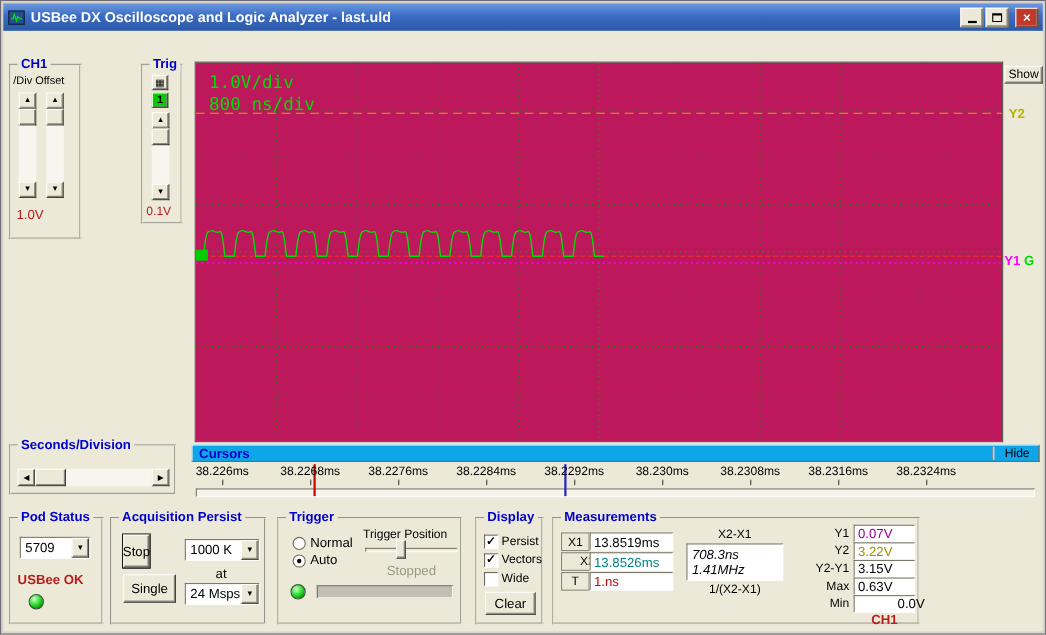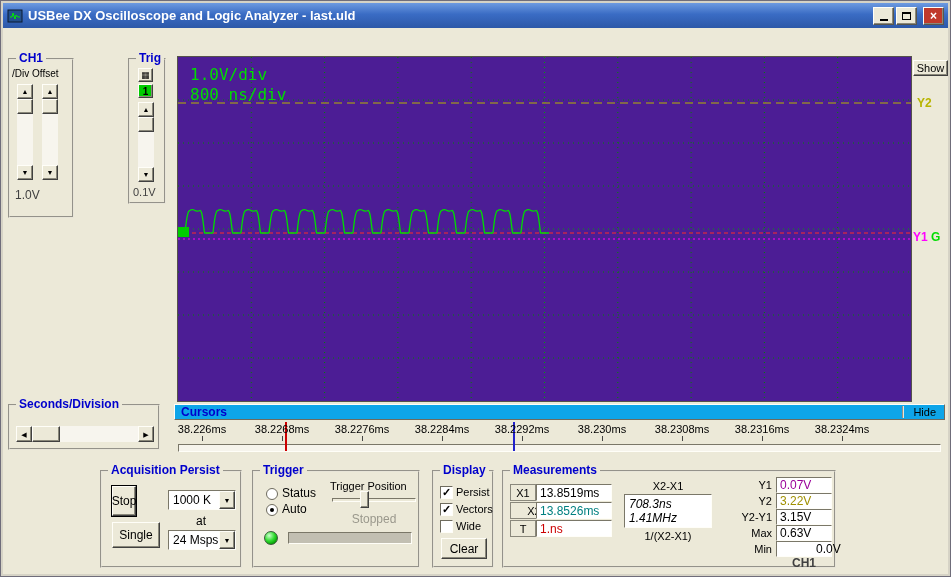--- a/index.html
+++ b/index.html
@@ -22,21 +22,21 @@
     border-bottom:1px solid #d8d5c6;display:flex;align-items:center;padding-left:3px;}
   .menu-item{padding:2px 9px;font-size:13px;}
   
   .groupbox{position:absolute;border:2px groove #e8e5d8;}
   .glabel{position:absolute;top:-9px;left:6px;background:#ece9d8;padding:0 3px;font-size:12px;
     font-weight:bold;color:#0000cc;line-height:14px;white-space:nowrap;}
   
   .lab{position:absolute;white-space:nowrap;font-size:12px;}
   .small{font-size:11px;}
   .tiny{font-size:10px;}
-  .green-text{color:#404040;font-weight:bold;}
+  .green-text{color:#b91c1c;font-weight:bold;}
   .gray-text{color:#9a988c;}
   .btn{position:absolute;background:#ece9d8;border:1px solid;border-color:#fffef8 #404040 #404040 #fffef8;
     box-shadow:inset -1px -1px 0 #8a887a;display:flex;align-items:center;justify-content:center;font-size:12px;}
   .btn.default{box-shadow:inset -1px -1px 0 #8a887a,0 0 0 1px #000;}
   
   .vscroll{position:absolute;width:16px;display:flex;flex-direction:column;}
   .hscroll{position:absolute;height:16px;display:flex;flex-direction:row;}
   .sb-btn{background:#ece9d8;border:1px solid;border-color:#fffef8 #404040 #404040 #fffef8;
     box-shadow:inset -1px -1px 0 #8a887a;display:flex;align-items:center;justify-content:center;flex:0 0 auto;}
   .vscroll .sb-btn{height:15px;width:100%;}
@@ -60,21 +60,21 @@
     border-color:#6e6b5e #fffef8 #fffef8 #6e6b5e;font-size:11px;font-weight:bold;
     display:flex;align-items:center;justify-content:center;line-height:1;}
   .led{position:absolute;width:14px;height:14px;border-radius:50%;
     background:radial-gradient(circle at 35% 30%,#ccffcc,#33dd33 45%,#009900 80%);border:1px solid #3a5a3a;}
   
   .slider-track{position:absolute;height:4px;background:#ece9d8;border:1px solid;border-color:#7a7768 #fffef8 #fffef8 #7a7768;}
   .slider-thumb{position:absolute;width:9px;height:17px;background:#ece9d8;border:1px solid;
     border-color:#fffef8 #404040 #404040 #fffef8;box-shadow:inset -1px -1px 0 #8a887a;}
   .progress{position:absolute;background:#c2bfb2;border:1px solid;border-color:#7a7768 #fffef8 #fffef8 #7a7768;}
   
-  #scope{position:absolute;left:178px;top:57px;width:733px;height:344px;background:#4c1d95;outline:1px solid #55524a;}
+  #scope{position:absolute;left:178px;top:57px;width:733px;height:344px;background:#be185d;outline:1px solid #55524a;}
   #scope svg{position:absolute;left:0;top:0;}
   .scope-text{position:absolute;color:#00dd00;font-size:16px;font-family:"DejaVu Sans Mono",monospace;white-space:nowrap;}
   .side-label{position:absolute;font-size:12px;font-weight:bold;white-space:nowrap;}
   
   .raisedbar{position:absolute;background:#0ea5e9;border:1px solid;border-color:#fffef8 #6e6b5e #6e6b5e #fffef8;}
   #ruler{position:absolute;left:174px;top:421px;width:771px;height:32px;}
   .tick-label{position:absolute;top:2px;transform:translateX(-50%);font-size:11px;white-space:nowrap;}
   .tick-mark{position:absolute;top:15px;width:1px;height:5px;background:#444;}
   .ruler-track{position:absolute;left:4px;right:4px;top:23px;height:8px;background:#f6f4ec;
     border:1px solid;border-color:#7a7768 #fffef8 #fffef8 #7a7768;}
@@ -230,20 +230,31 @@
       <span class="tick-label" style="left: 428px;">38.230ms</span>
       <span class="tick-mark" style="left: 428px;"></span>
       <span class="tick-label" style="left: 508px;">38.2308ms</span>
       <span class="tick-mark" style="left: 508px;"></span>
       <span class="tick-label" style="left: 588px;">38.2316ms</span>
       <span class="tick-mark" style="left: 588px;"></span>
       <span class="tick-label" style="left: 668px;">38.2324ms</span>
       <span class="tick-mark" style="left: 668px;"></span>
     </div>
 
+  <div class="groupbox" style="left:8px;top:470px;width:86px;height:98px;">
+    <span class="glabel">Pod Status</span>
+    <div class="dropdown" style="left:8px;top:16px;width:64px;height:20px;">
+      <span class="dd-text">5709</span>
+      <span class="dd-btn">
+          <span>▼</span>
+        </span>
+    </div>
+    <span class="lab green-text" style="left:6px;top:48px;">USBee OK</span>
+    <span class="led" style="left:16px;top:68px;"></span>
+  </div>
 
   <div class="groupbox" style="left:100px;top:470px;width:142px;height:98px;">
     <span class="glabel">Acquisition Persist</span>
     <div class="btn default" style="left:10px;top:14px;width:24px;height:30px;">Stop</div>
     <div class="dropdown" style="left:66px;top:18px;width:68px;height:20px;">
       <span class="dd-text">1000 K</span>
       <span class="dd-btn">
           <span>▼</span>
         </span>
     </div>
@@ -253,21 +264,21 @@
       <span class="dd-text">24 Msps</span>
       <span class="dd-btn">
           <span>▼</span>
         </span>
     </div>
   </div>
 
   <div class="groupbox" style="left:252px;top:470px;width:168px;height:98px;">
     <span class="glabel">Trigger</span>
     <span class="radio" style="left:12px;top:16px;"></span>
-    <span class="lab" style="left:28px;top:14px;">Status</span>
+    <span class="lab" style="left:28px;top:14px;">Normal</span>
     <span class="radio checked" style="left:12px;top:32px;"></span>
     <span class="lab" style="left:28px;top:30px;">Auto</span>
     <span class="lab small" style="left:76px;top:8px;">Trigger Position</span>
     <div class="slider-track" style="left:78px;top:26px;width:84px;"></div>
     <div class="slider-thumb" style="left:106px;top:19px;"></div>
     <span class="lab gray-text" style="left:76px;top:40px;width:88px;text-align:center;">Stopped</span>
     <span class="led" style="left:10px;top:59px;"></span>
     <div class="progress" style="left:34px;top:60px;width:124px;height:12px;"></div>
   </div>
 

